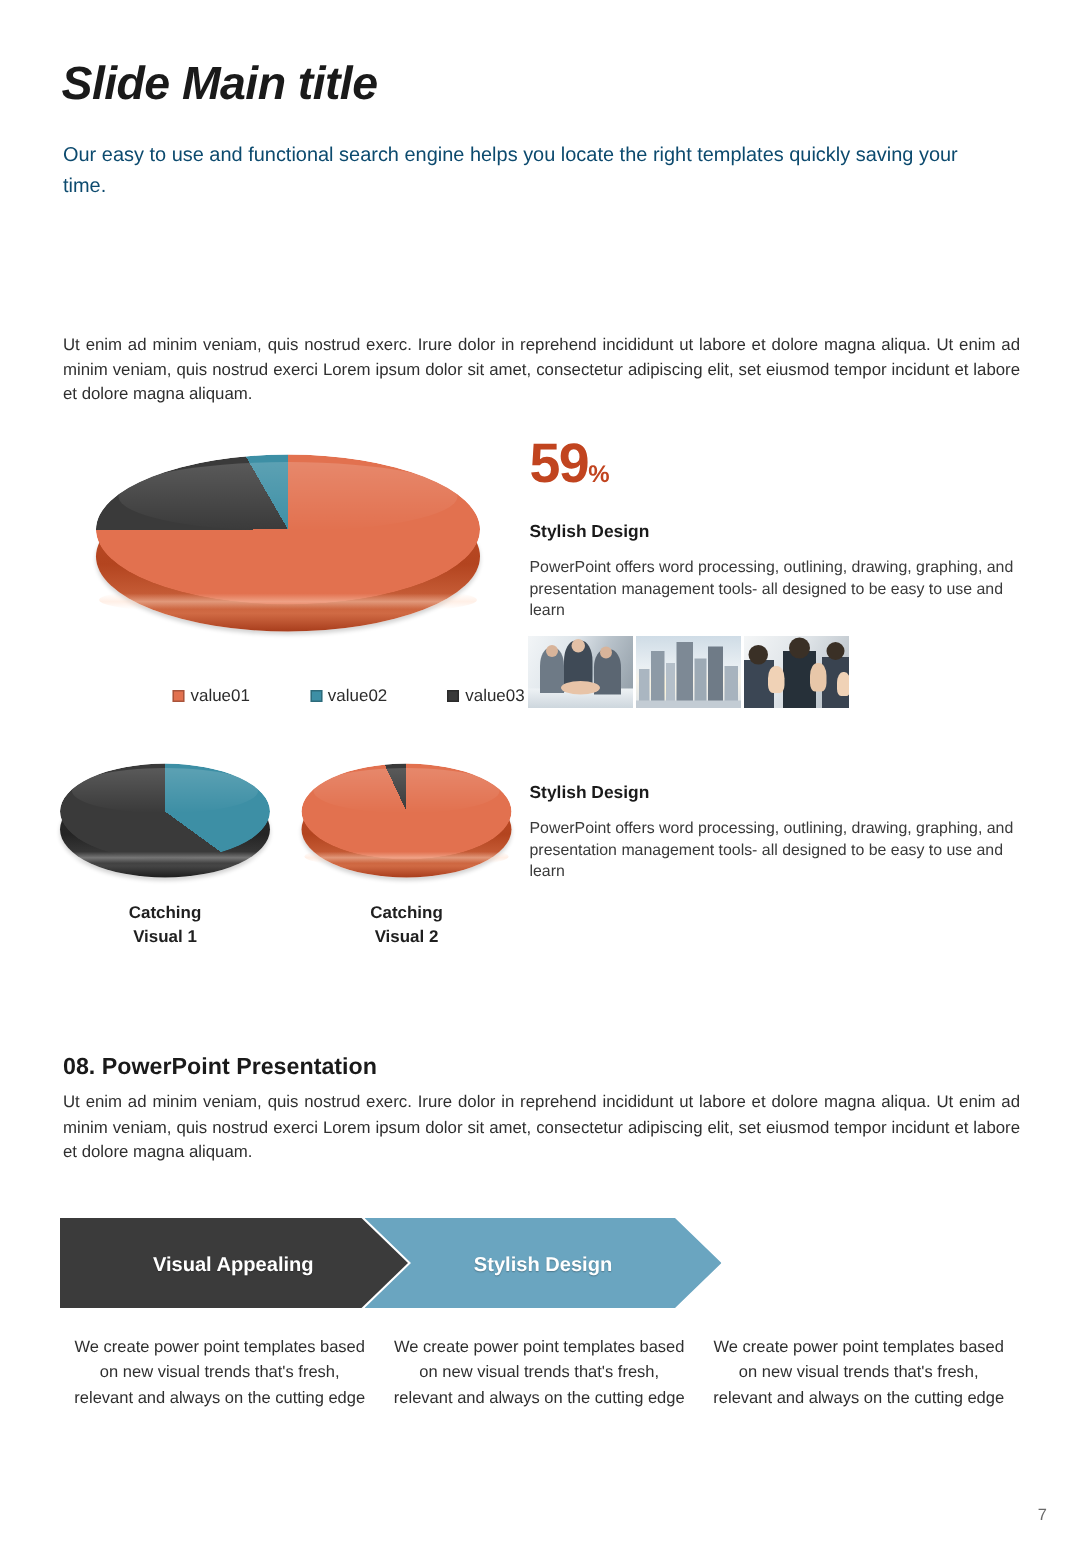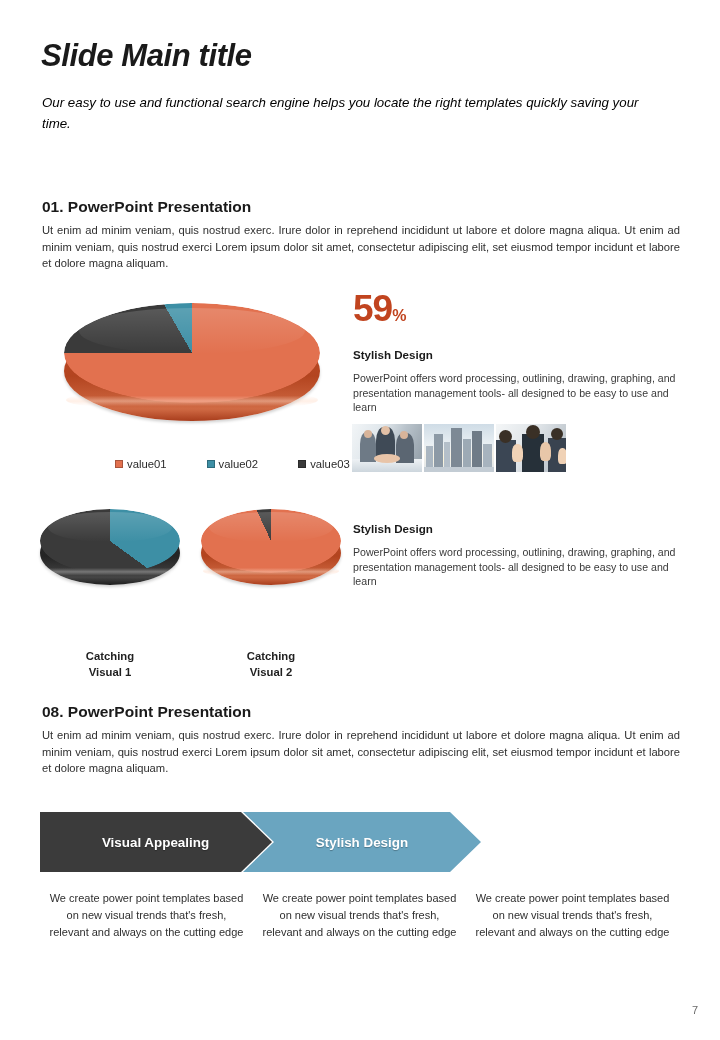--- a/index.html
+++ b/index.html
@@ -33,22 +33,21 @@
     white-space: nowrap;
     font-style: italic;
   }
   .slide-subtitle {
     position: absolute;
     left: 42px;
     top: 92px;
     width: 600px;
     font-size: 13.3px;
     line-height: 21px;
-    color: #000000;
-    font-style: italic;
+    color: #0c4a6e;
   }
 
   
   .section-heading {
     position: absolute;
     left: 42px;
     font-size: 15.5px;
     font-weight: bold;
     color: #1a1a1a;
     white-space: nowrap;
@@ -152,21 +151,20 @@
 
   
   .pie-caption {
     position: absolute;
     width: 140px;
     text-align: center;
     font-size: 11.3px;
     font-weight: bold;
     line-height: 16px;
     color: #1f1f1f;
-    margin-top: 47px;
   }
   #cap-s1 { left: 40px; top: 601px; }
   #cap-s2 { left: 201px; top: 601px; }
 
   
   .stat-number {
     position: absolute;
     left: 353px;
     top: 288px;
     font-size: 37px;
@@ -345,21 +343,20 @@
   }
 </style>
 </head>
 <body>
 
 <div class="slide">
 
   <div class="slide-title">Slide Main title</div>
   <div class="slide-subtitle">Our easy to use and functional search engine helps you locate the right templates quickly saving your time.</div>
 
-  <div class="section-heading" id="sec1-heading">01. PowerPoint Presentation</div>
   <div class="section-body" id="sec1-body">Ut enim ad minim veniam, quis nostrud exerc. Irure dolor in reprehend incididunt ut labore et dolore magna aliqua. Ut enim ad minim  veniam, quis  nostrud  exerci   Lorem ipsum dolor sit amet, consectetur adipiscing elit, set eiusmod tempor incidunt et labore et dolore magna aliquam.</div>
 
   <div class="pie3d" id="pie-main">
     <div class="base"></div>
     <div class="top">
       <div style="position:absolute;inset:0;border-radius:50%;
         background: conic-gradient(from 0deg,
           #e2714f 0deg 270deg,
           #3a3a3a 270deg 330deg,
           #3d8fa5 330deg 360deg);">

